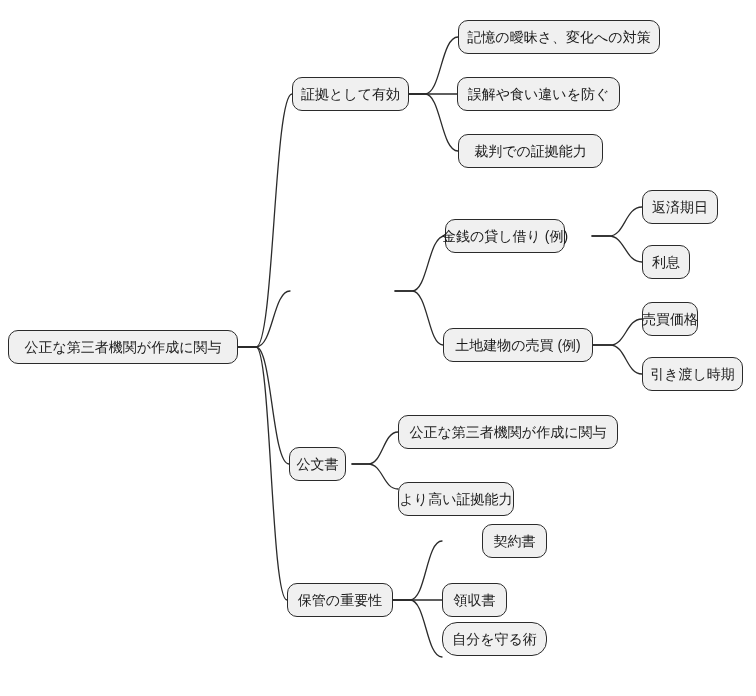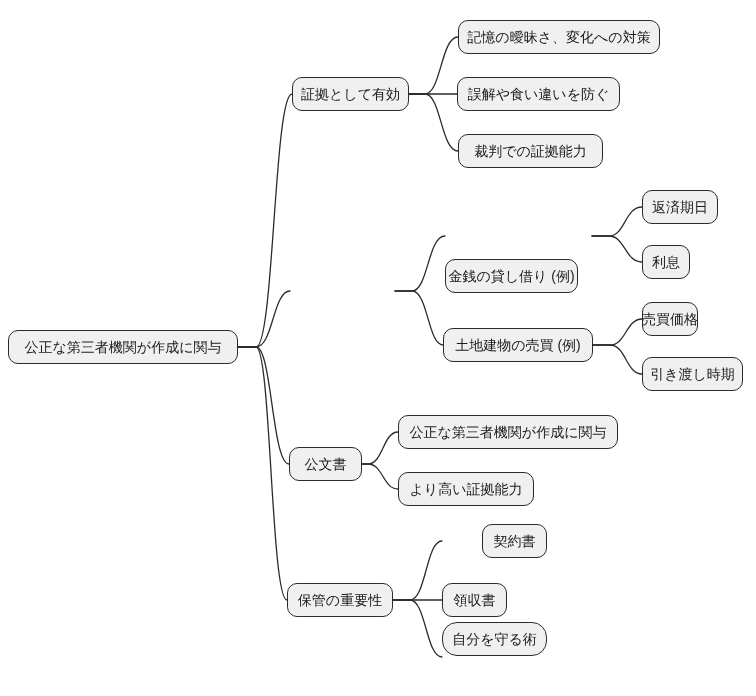--- a/index.html
+++ b/index.html
@@ -79,29 +79,29 @@
     <path d="M 393 600 H 410 C 426 600 426 657 442 657"></path>
   </svg>
 
   <div class="node" style="left:8px; top:347px; width:230px;">公正な第三者機関が作成に関与</div>
 
   <div class="node" style="left:292px; top:94px; width:117px;">証拠として有効</div>
   <div class="node" style="left:458px; top:37px; width:202px;">記憶の曖昧さ、変化への対策</div>
   <div class="node" style="left:457px; top:94px; width:163px;">誤解や食い違いを防ぐ</div>
   <div class="node" style="left:458px; top:151px; width:145px;">裁判での証拠能力</div>
 
-  <div class="node" style="left:445px; top:236px; width:133px;margin-top:40px;">金銭の貸し借り (例)</div>
+  <div class="node" style="left:445px; top:236px; width:120px;">金銭の貸し借り (例)</div>
   <div class="node" style="left:642px; top:207px; width:76px;">返済期日</div>
   <div class="node" style="left:642px; top:262px; width:48px;">利息</div>
   <div class="node" style="left:443px; top:345px; width:150px;">土地建物の売買 (例)</div>
   <div class="node" style="left:642px; top:319px; width:56px;">売買価格</div>
   <div class="node" style="left:642px; top:374px; width:101px;">引き渡し時期</div>
 
-  <div class="node" style="left:289px; top:464px; width:73px;">公文書</div>
+  <div class="node" style="left:289px; top:464px; width:57px;">公文書</div>
   <div class="node" style="left:398px; top:432px; width:220px;">公正な第三者機関が作成に関与</div>
-  <div class="node" style="left:398px; top:489px; width:136px;">より高い証拠能力</div>
+  <div class="node" style="left:398px; top:499px; width:116px;">より高い証拠能力</div>
 
   <div class="node" style="left:287px; top:600px; width:106px;">保管の重要性</div>
   <div class="node" style="left:442px; top:541px; width:65px;margin-left:40px;">契約書</div>
   <div class="node" style="left:442px; top:600px; width:65px;">領収書</div>
   <div class="node" style="left:442px; top:639px; width:105px;border-radius:15px;">自分を守る術</div>
 
 </div>
 
 </body></html>

